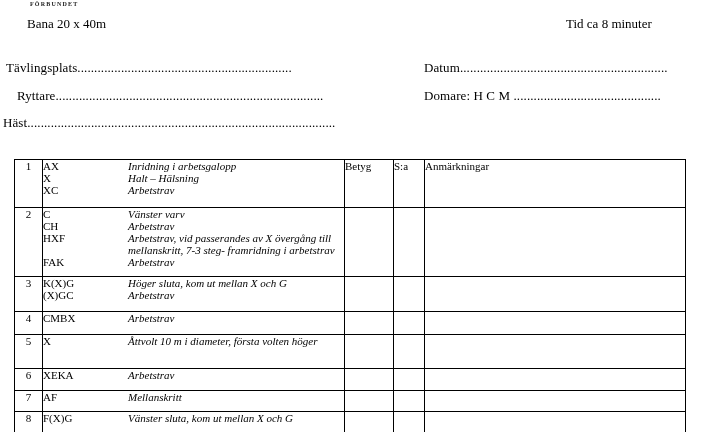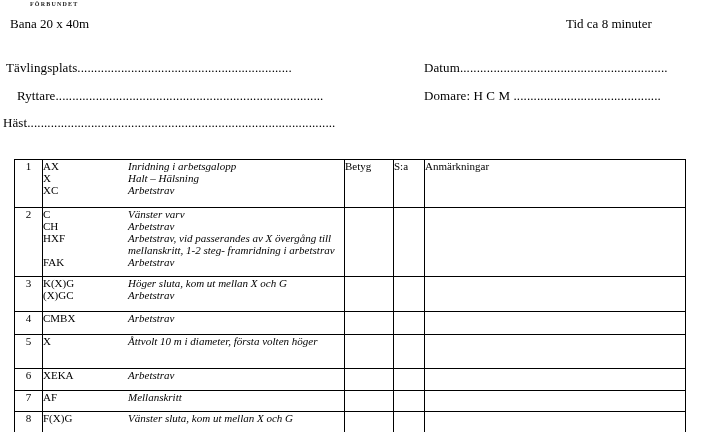--- a/index.html
+++ b/index.html
@@ -6,21 +6,21 @@
   body {
     width:702px; height:432px; overflow:hidden; position:relative;
     background:#ffffff; color:#000;
     font-family:"Liberation Serif", "DejaVu Serif", serif;
   }
   #logo {
     position:absolute; left:30px; top:1px;
     font-size:6px; font-weight:bold; letter-spacing:1.2px; color:#1c1c1c;
   }
   .hdr { position:absolute; font-size:13px; line-height:16px; white-space:nowrap; }
-  #hdr-left  { left:10px;  top:16px;font-family:Liberation Serif, serif; }
+  #hdr-left  { left:27px;  top:16px;font-family:Liberation Serif, serif; }
   #hdr-right { left:566px; top:16px; }
   .fline {
     position:absolute; font-size:13px; line-height:16px; white-space:nowrap;
     letter-spacing:0.1px;
   }
   #f-tavlingsplats { left:6px;  top:60px; }
   #f-datum         { left:424px; top:60px; }
   #f-ryttare       { left:17px;  top:88px; }
   #f-domare        { left:424px; top:88px; }
   #f-hast          { left:3px;  top:115px; }
@@ -102,21 +102,21 @@
           <div class="mline">
             <span class="letters">C</span>
             <span class="desc">Vänster varv</span>
           </div>
           <div class="mline">
             <span class="letters">CH</span>
             <span class="desc">Arbetstrav</span>
           </div>
           <div class="mline">
             <span class="letters">HXF</span>
-            <span class="desc">Arbetstrav, vid passerandes av X övergång till mellanskritt, 1-2 steg- framridning i arbetstrav</span>
+            <span class="desc">Arbetstrav, vid passerandes av X övergång till mellanskritt, 7-3 steg- framridning i arbetstrav</span>
           </div>
           <div class="mline">
             <span class="letters">FAK</span>
             <span class="desc">Arbetstrav</span>
           </div>
         </td>
         <td class="c-betyg"></td>
         <td class="c-sa"></td>
         <td class="c-anm"></td>
       </tr>

